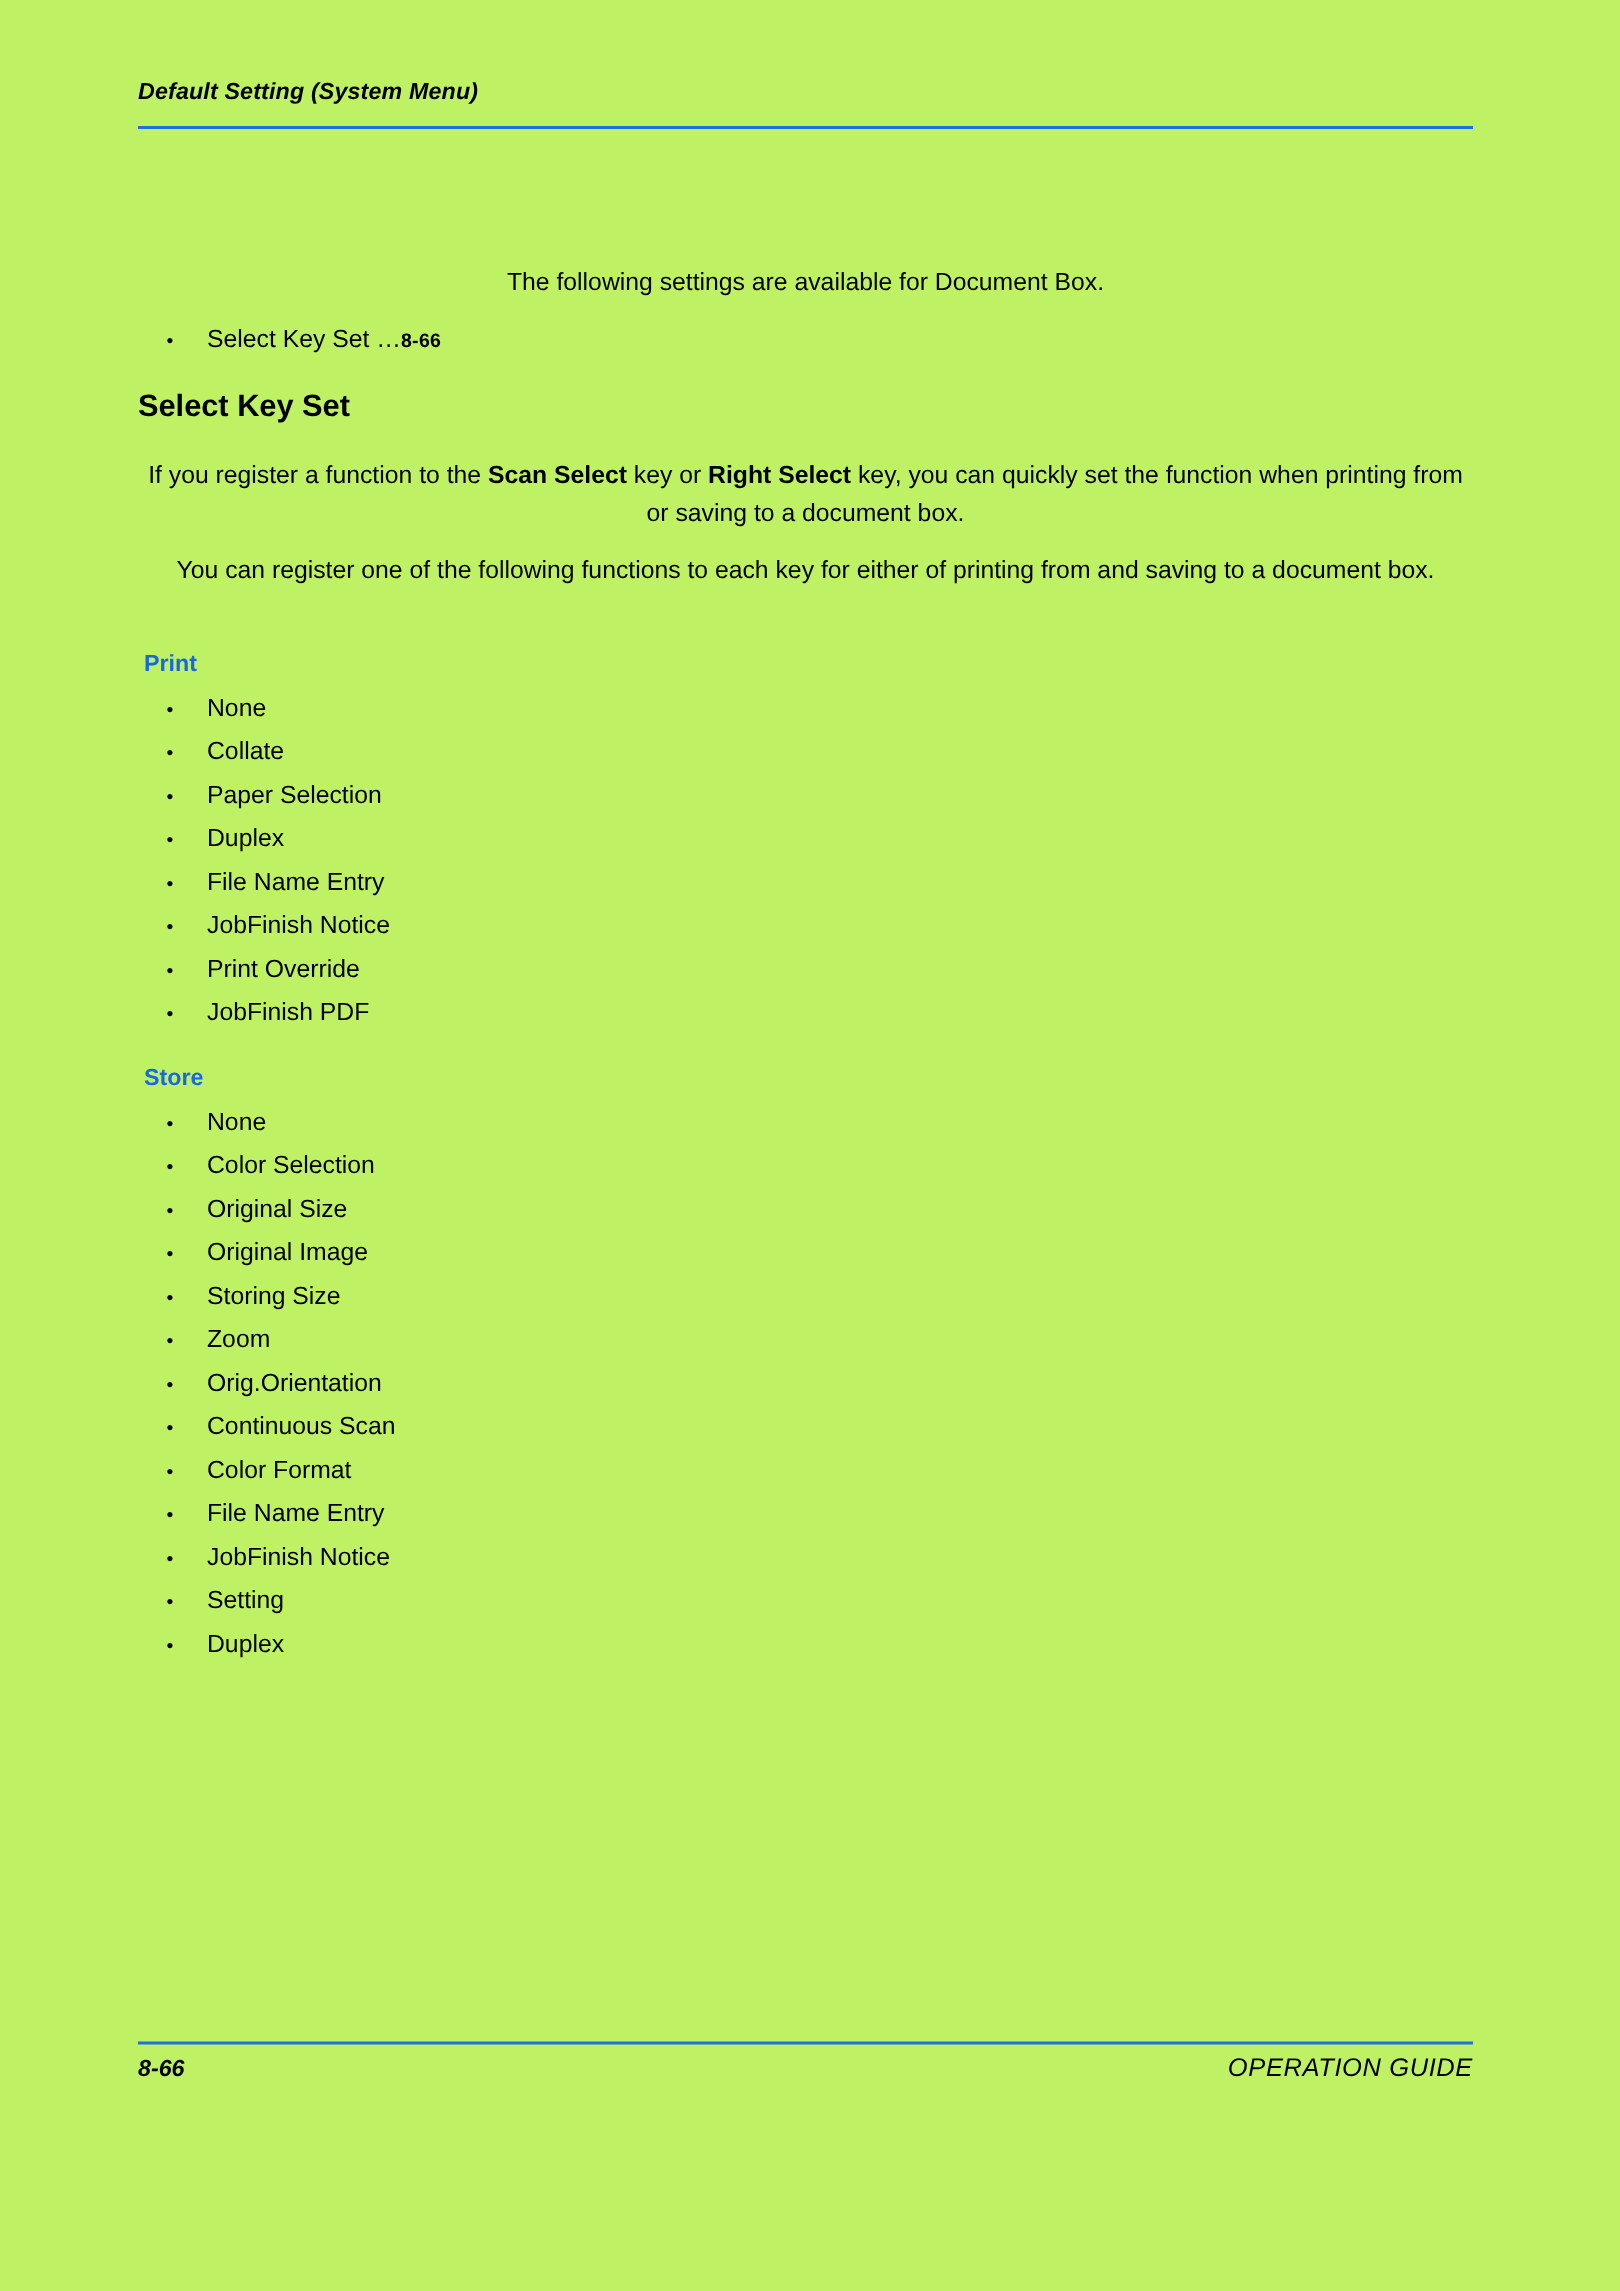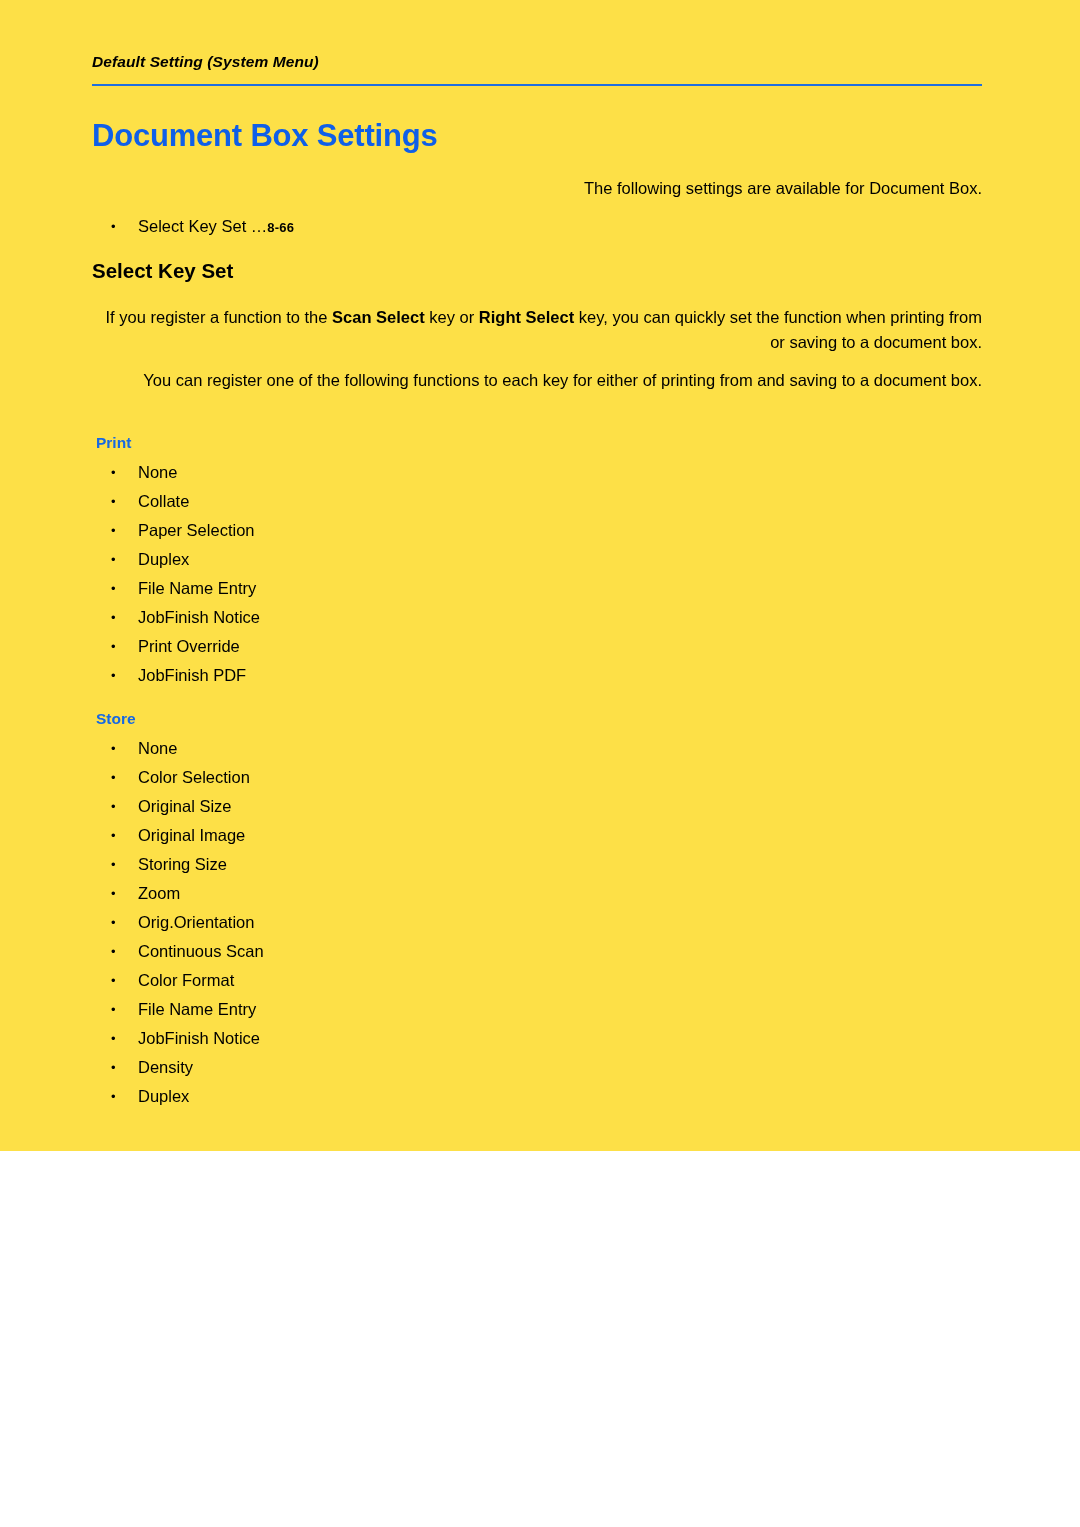--- a/index.html
+++ b/index.html
@@ -8,23 +8,23 @@
     padding: 0;
     background: #ffffff;
   }
   body {
     font-family: "Liberation Sans", sans-serif;
     color: #000000;
   }
   .page {
     position: relative;
     width: 1080px;
-    height: 1151px;
+    height: 1527px;
     margin: 0 auto;
-    background: #fde047;
+    background: #bef264;
     overflow: hidden;
   }
 
   
   .run-head {
     position: absolute;
     left: 92px;
     top: 53px;
     width: 890px;
   }
@@ -58,21 +58,21 @@
   }
 
   
   .para {
     position: absolute;
     left: 92px;
     width: 890px;
     font-size: 16.5px;
     line-height: 25px;
     color: #000000;
-    text-align: right;
+    text-align: center;
   }
   .para b { font-weight: bold; }
 
   
   .sub-head {
     position: absolute;
     left: 92px;
     font-size: 20.5px;
     font-weight: bold;
     color: #000000;
@@ -154,21 +154,20 @@
 </head>
 <body>
 
 <div class="page">
 
   <div class="run-head">
     <div class="run-head-text">Default Setting (System Menu)</div>
   </div>
   <div class="rule-top"></div>
 
-  <div class="doc-title">Document Box Settings</div>
 
   <div class="para" style="top:176px;">The following settings are available for Document Box.</div>
 
   <ul class="bullet-list" style="top:212px;">
     <li class="bullet-item">
       <span>Select Key Set …</span><span class="bullet-ref">8-66</span>
     </li>
   </ul>
 
   <div class="sub-head" style="top:259px;">Select Key Set</div>
@@ -197,21 +196,21 @@
     <li class="bullet-item"><span>Color Selection</span></li>
     <li class="bullet-item"><span>Original Size</span></li>
     <li class="bullet-item"><span>Original Image</span></li>
     <li class="bullet-item"><span>Storing Size</span></li>
     <li class="bullet-item"><span>Zoom</span></li>
     <li class="bullet-item"><span>Orig.Orientation</span></li>
     <li class="bullet-item"><span>Continuous Scan</span></li>
     <li class="bullet-item"><span>Color Format</span></li>
     <li class="bullet-item"><span>File Name Entry</span></li>
     <li class="bullet-item"><span>JobFinish Notice</span></li>
-    <li class="bullet-item"><span>Density</span></li>
+    <li class="bullet-item"><span>Setting</span></li>
     <li class="bullet-item"><span>Duplex</span></li>
   </ul>
 
   <div class="rule-bottom"></div>
   <div class="foot-page">8-66</div>
   <div class="foot-guide">OPERATION GUIDE</div>
 
 </div>
 
 </body></html>

